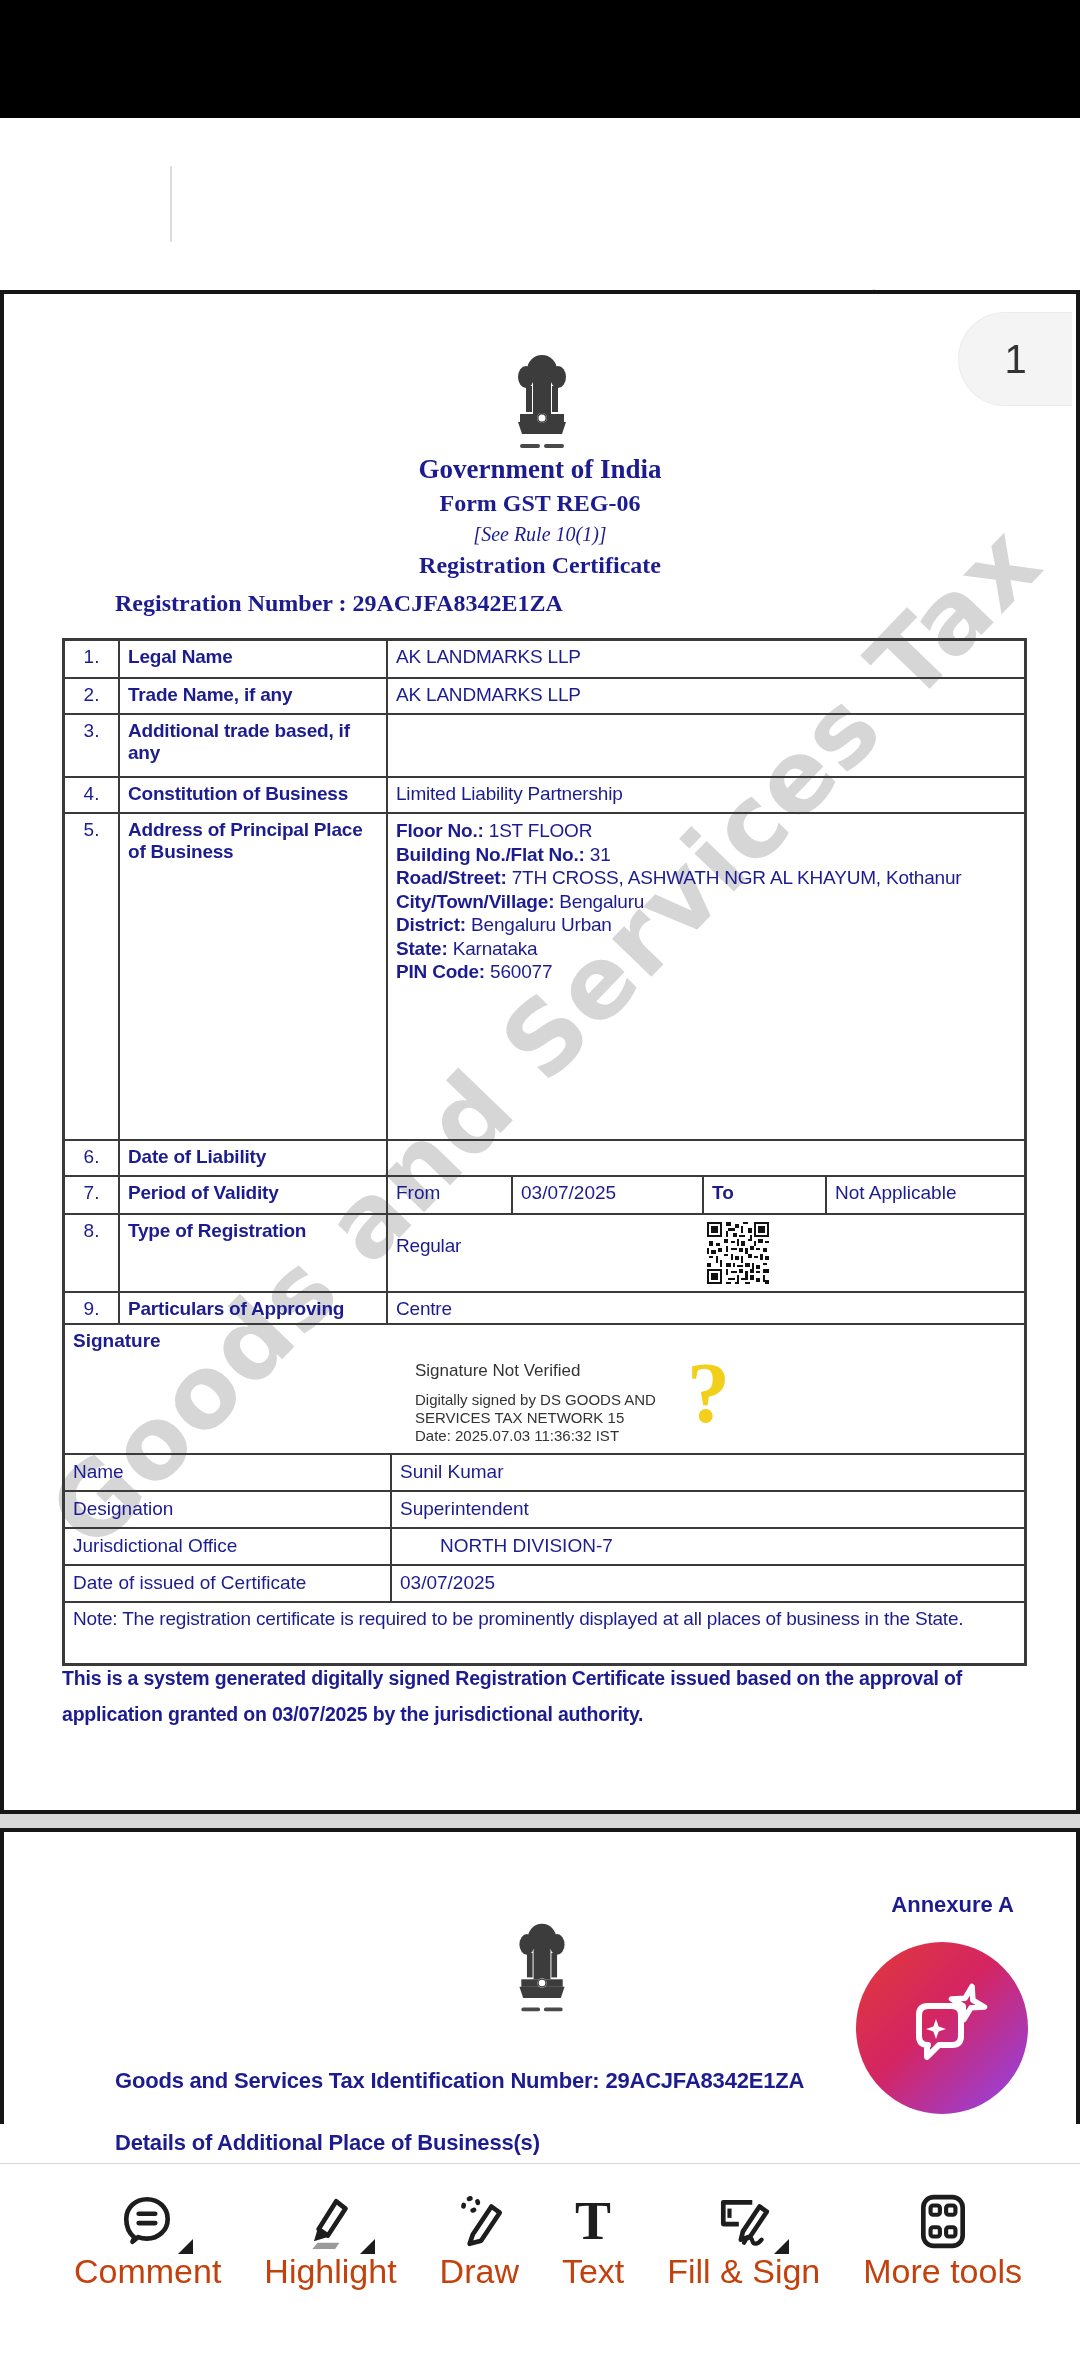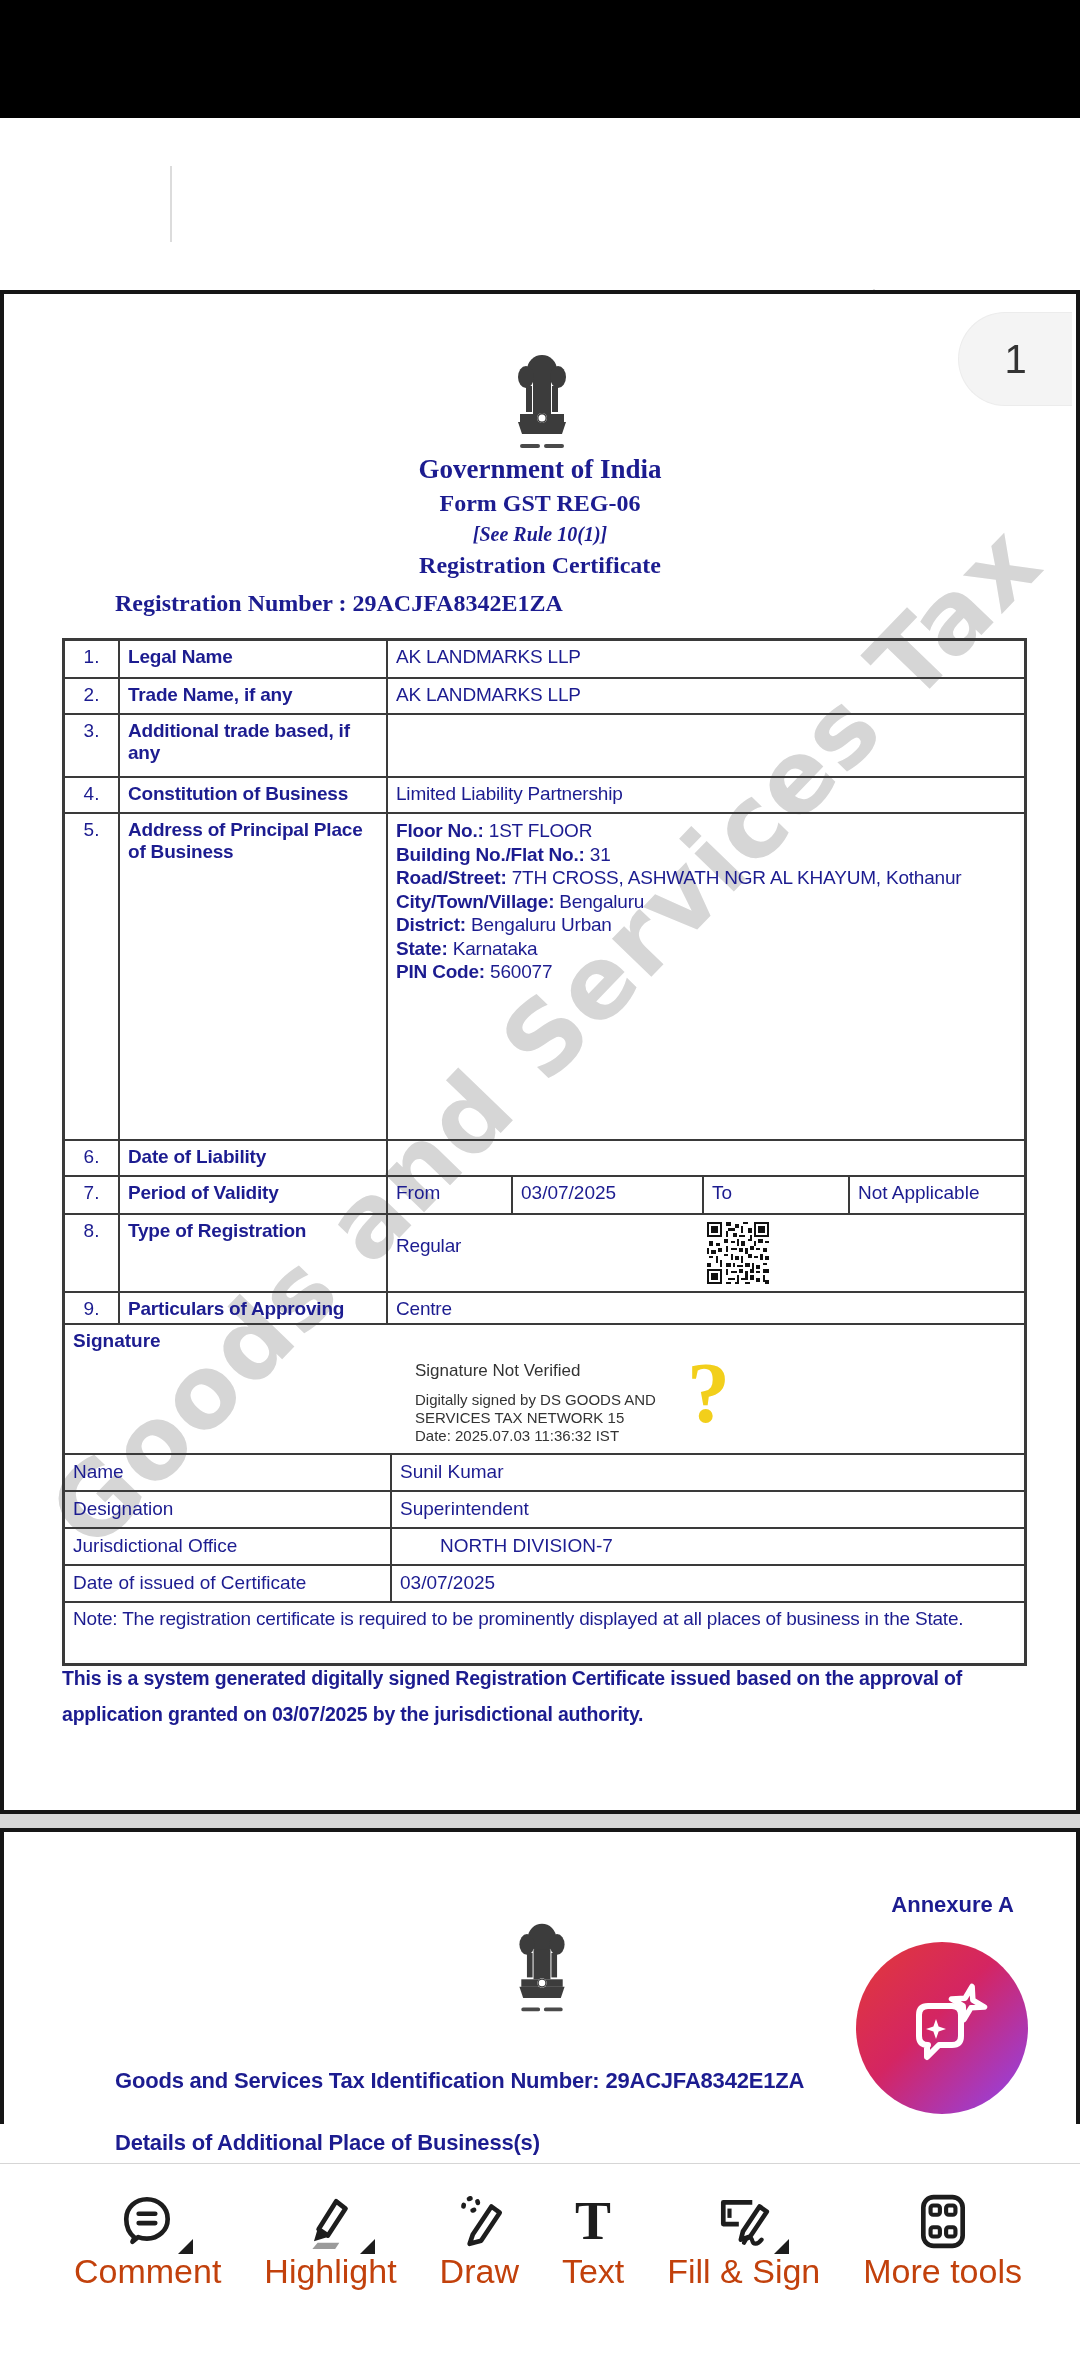--- a/index.html
+++ b/index.html
@@ -139,21 +139,21 @@
           </g>
           <circle cx="34" cy="68" r="5" fill="#fff"></circle>
           <circle cx="34" cy="68" r="4.2" fill="none" stroke="#3c3c3c" stroke-width="1.4"></circle>
           <g stroke="#4a4a4a" stroke-width="4" stroke-linecap="round">
             <path d="M14 96 H30 M38 96 H54"></path>
           </g>
         </svg>
 
         <div class="hdr-center serif navy" style="top:160px; font-size:27px;">Government of India</div>
         <div class="hdr-center serif navy" style="top:196px; font-size:24px;">Form GST REG-06</div>
-        <div class="hdr-center serif navy" style="top:229px; font-size:20px; font-weight:bold; font-style:italic;">[See Rule 10(1)]</div>
+        <div class="hdr-center serif navy" style="top:229px; font-size:20px; font-weight:normal; font-style:italic;">[See Rule 10(1)]</div>
         <div class="hdr-center serif navy" style="top:258px; font-size:24px;">Registration Certificate</div>
 
         <div class="serif navy" style="position:absolute; left:111px; top:296px; font-size:24px; font-weight:bold;">
           <span>Registration Number :</span>
           <span> </span>
           <span>29ACJFA8342E1ZA</span>
         </div>
 
         <div class="gsttable">
           <div class="trow" style="height:36px;">
@@ -192,21 +192,21 @@
           <div class="trow" style="height:36px;">
             <div class="c-no">6.</div>
             <div class="c-label">Date of Liability</div>
             <div class="c-val"></div>
           </div>
           <div class="trow" style="height:38px;">
             <div class="c-no">7.</div>
             <div class="c-label">Period of Validity</div>
             <div class="subcell" style="width:125px; border-right:2px solid #3a3a3a;">From</div>
             <div class="subcell" style="width:191px; border-right:2px solid #3a3a3a;">03/07/2025</div>
-            <div class="subcell" style="width:146px; border-right:2px solid #3a3a3a;">To</div>
+            <div class="subcell" style="width:123px; border-right:2px solid #3a3a3a;font-weight:bold;">To</div>
             <div class="subcell" style="flex:1;">Not Applicable</div>
           </div>
           <div class="trow" style="height:78px;">
             <div class="c-no">8.</div>
             <div class="c-label">Type of Registration</div>
             <div class="c-val">
               <div style="padding-top:15px;">Regular</div>
               <svg style="position:absolute; left:318px; top:7px;" width="64" height="62" viewBox="0 0 29 29" shape-rendering="crispEdges">
                 <rect width="29" height="29" fill="#fff"></rect>
                 <g fill="#111">

